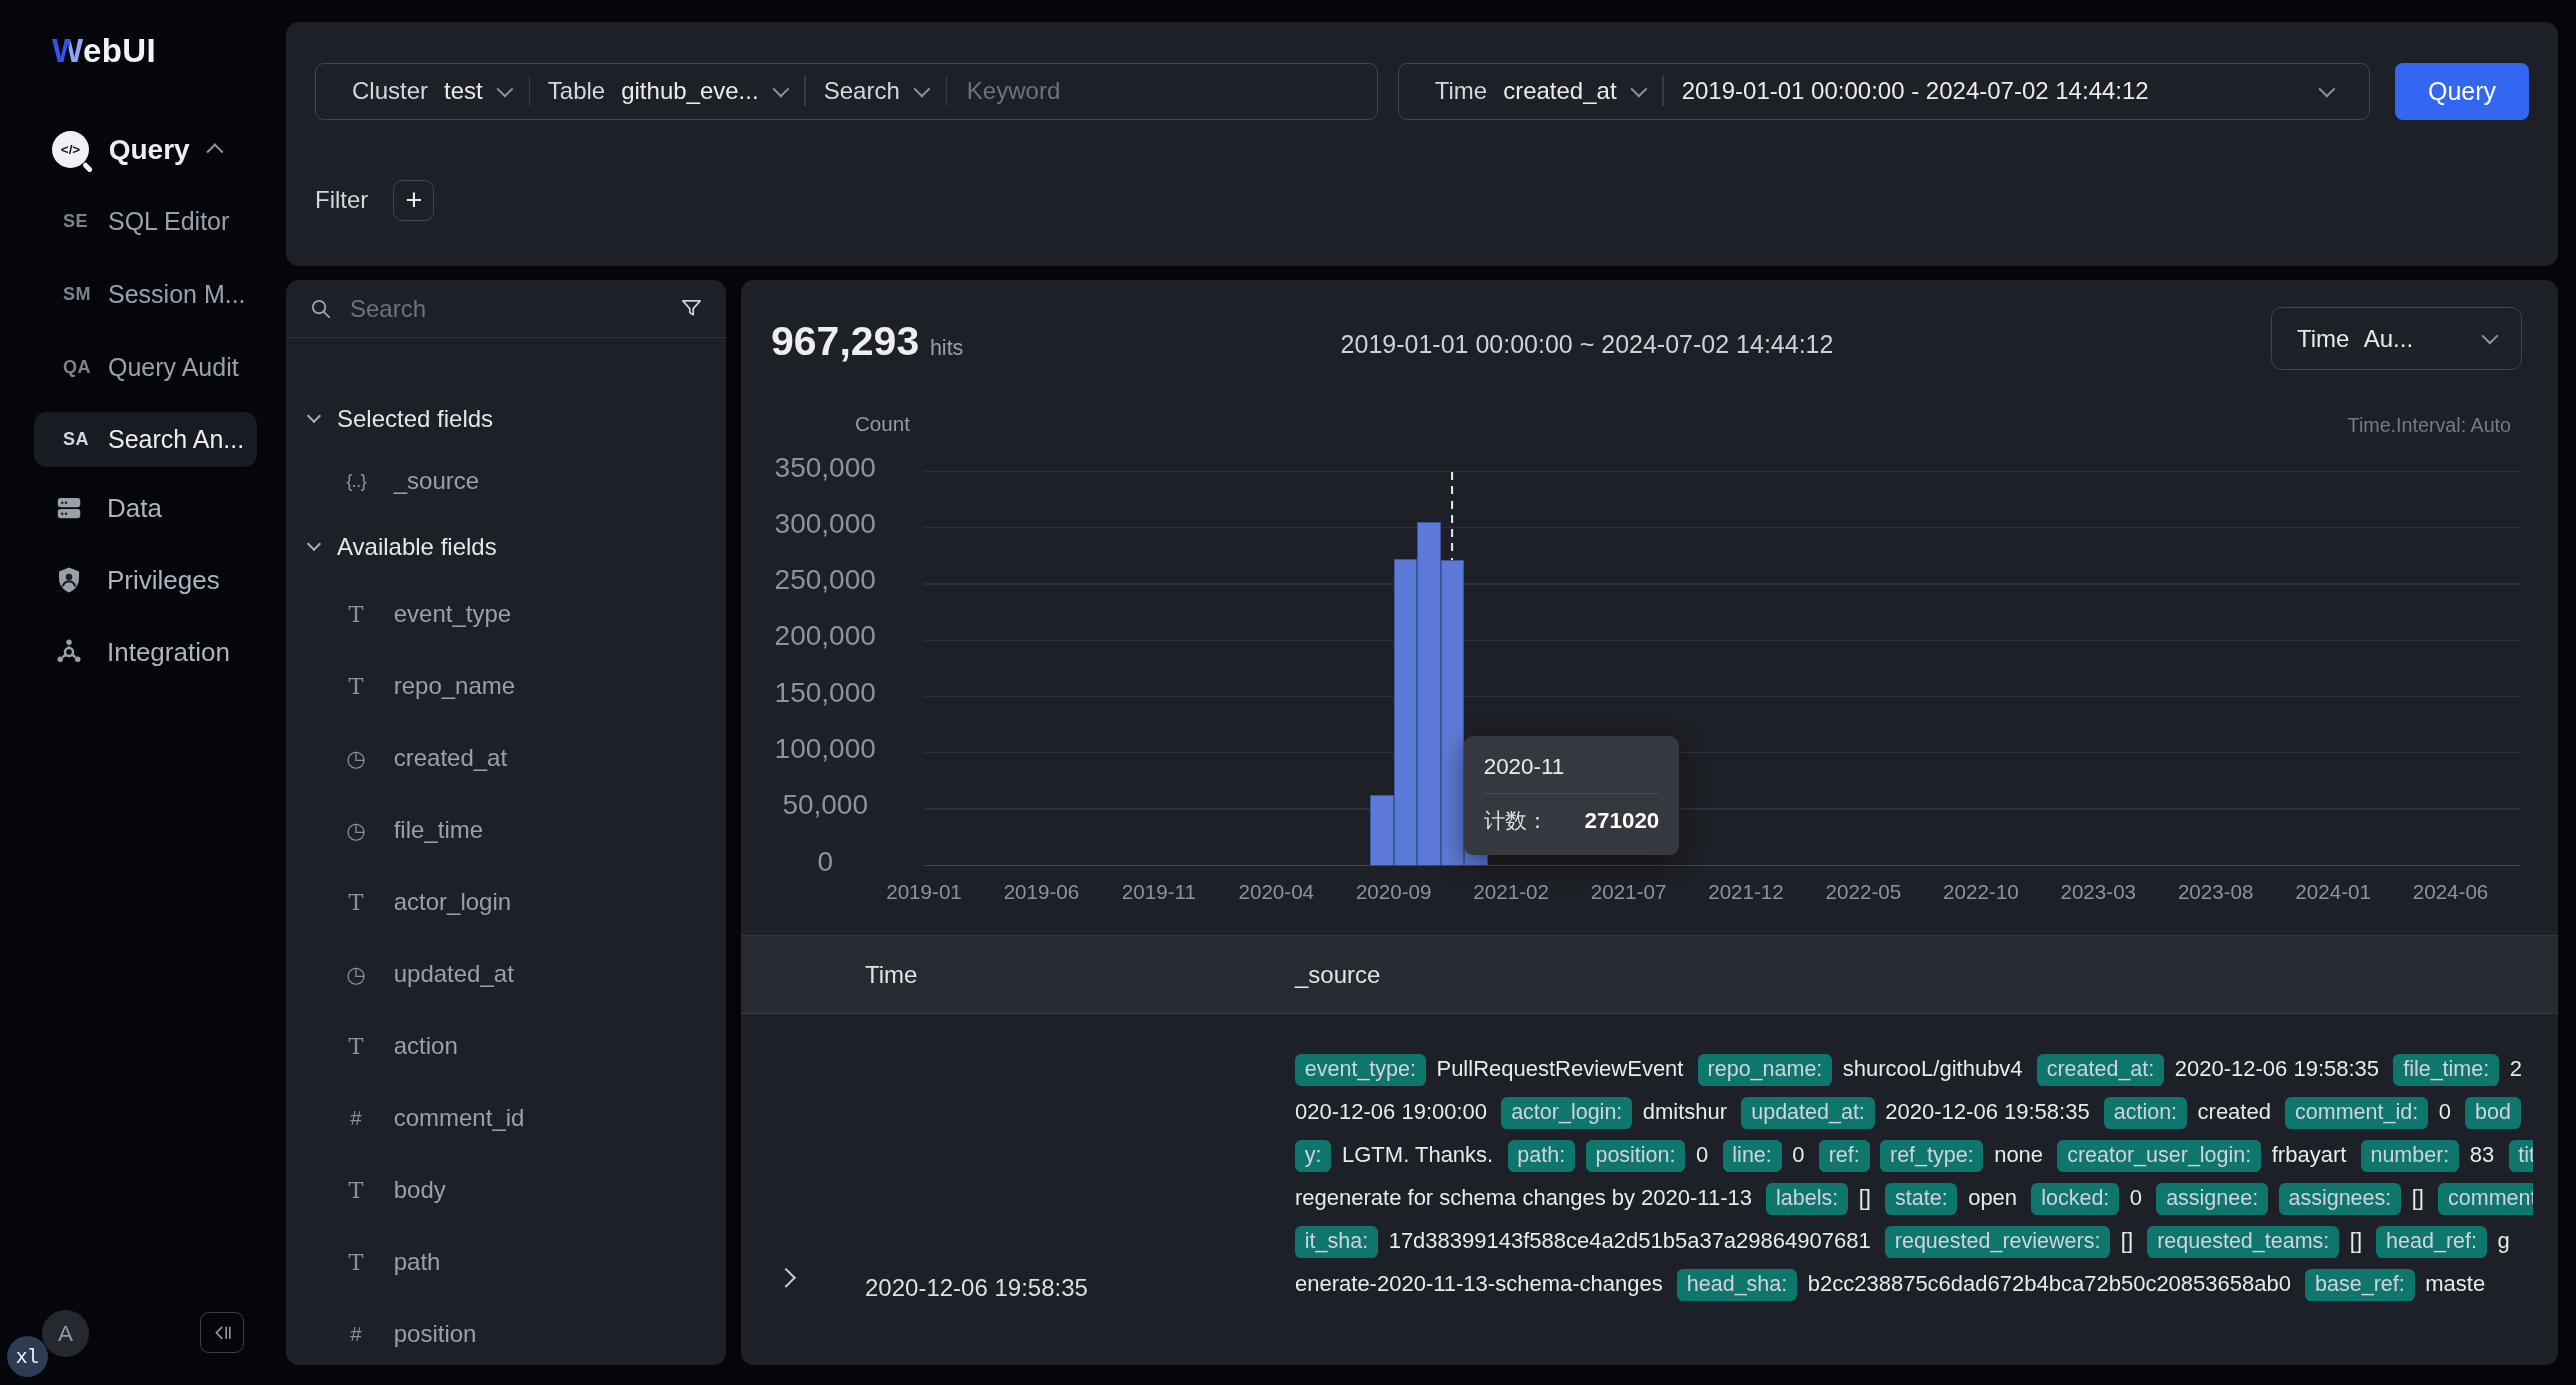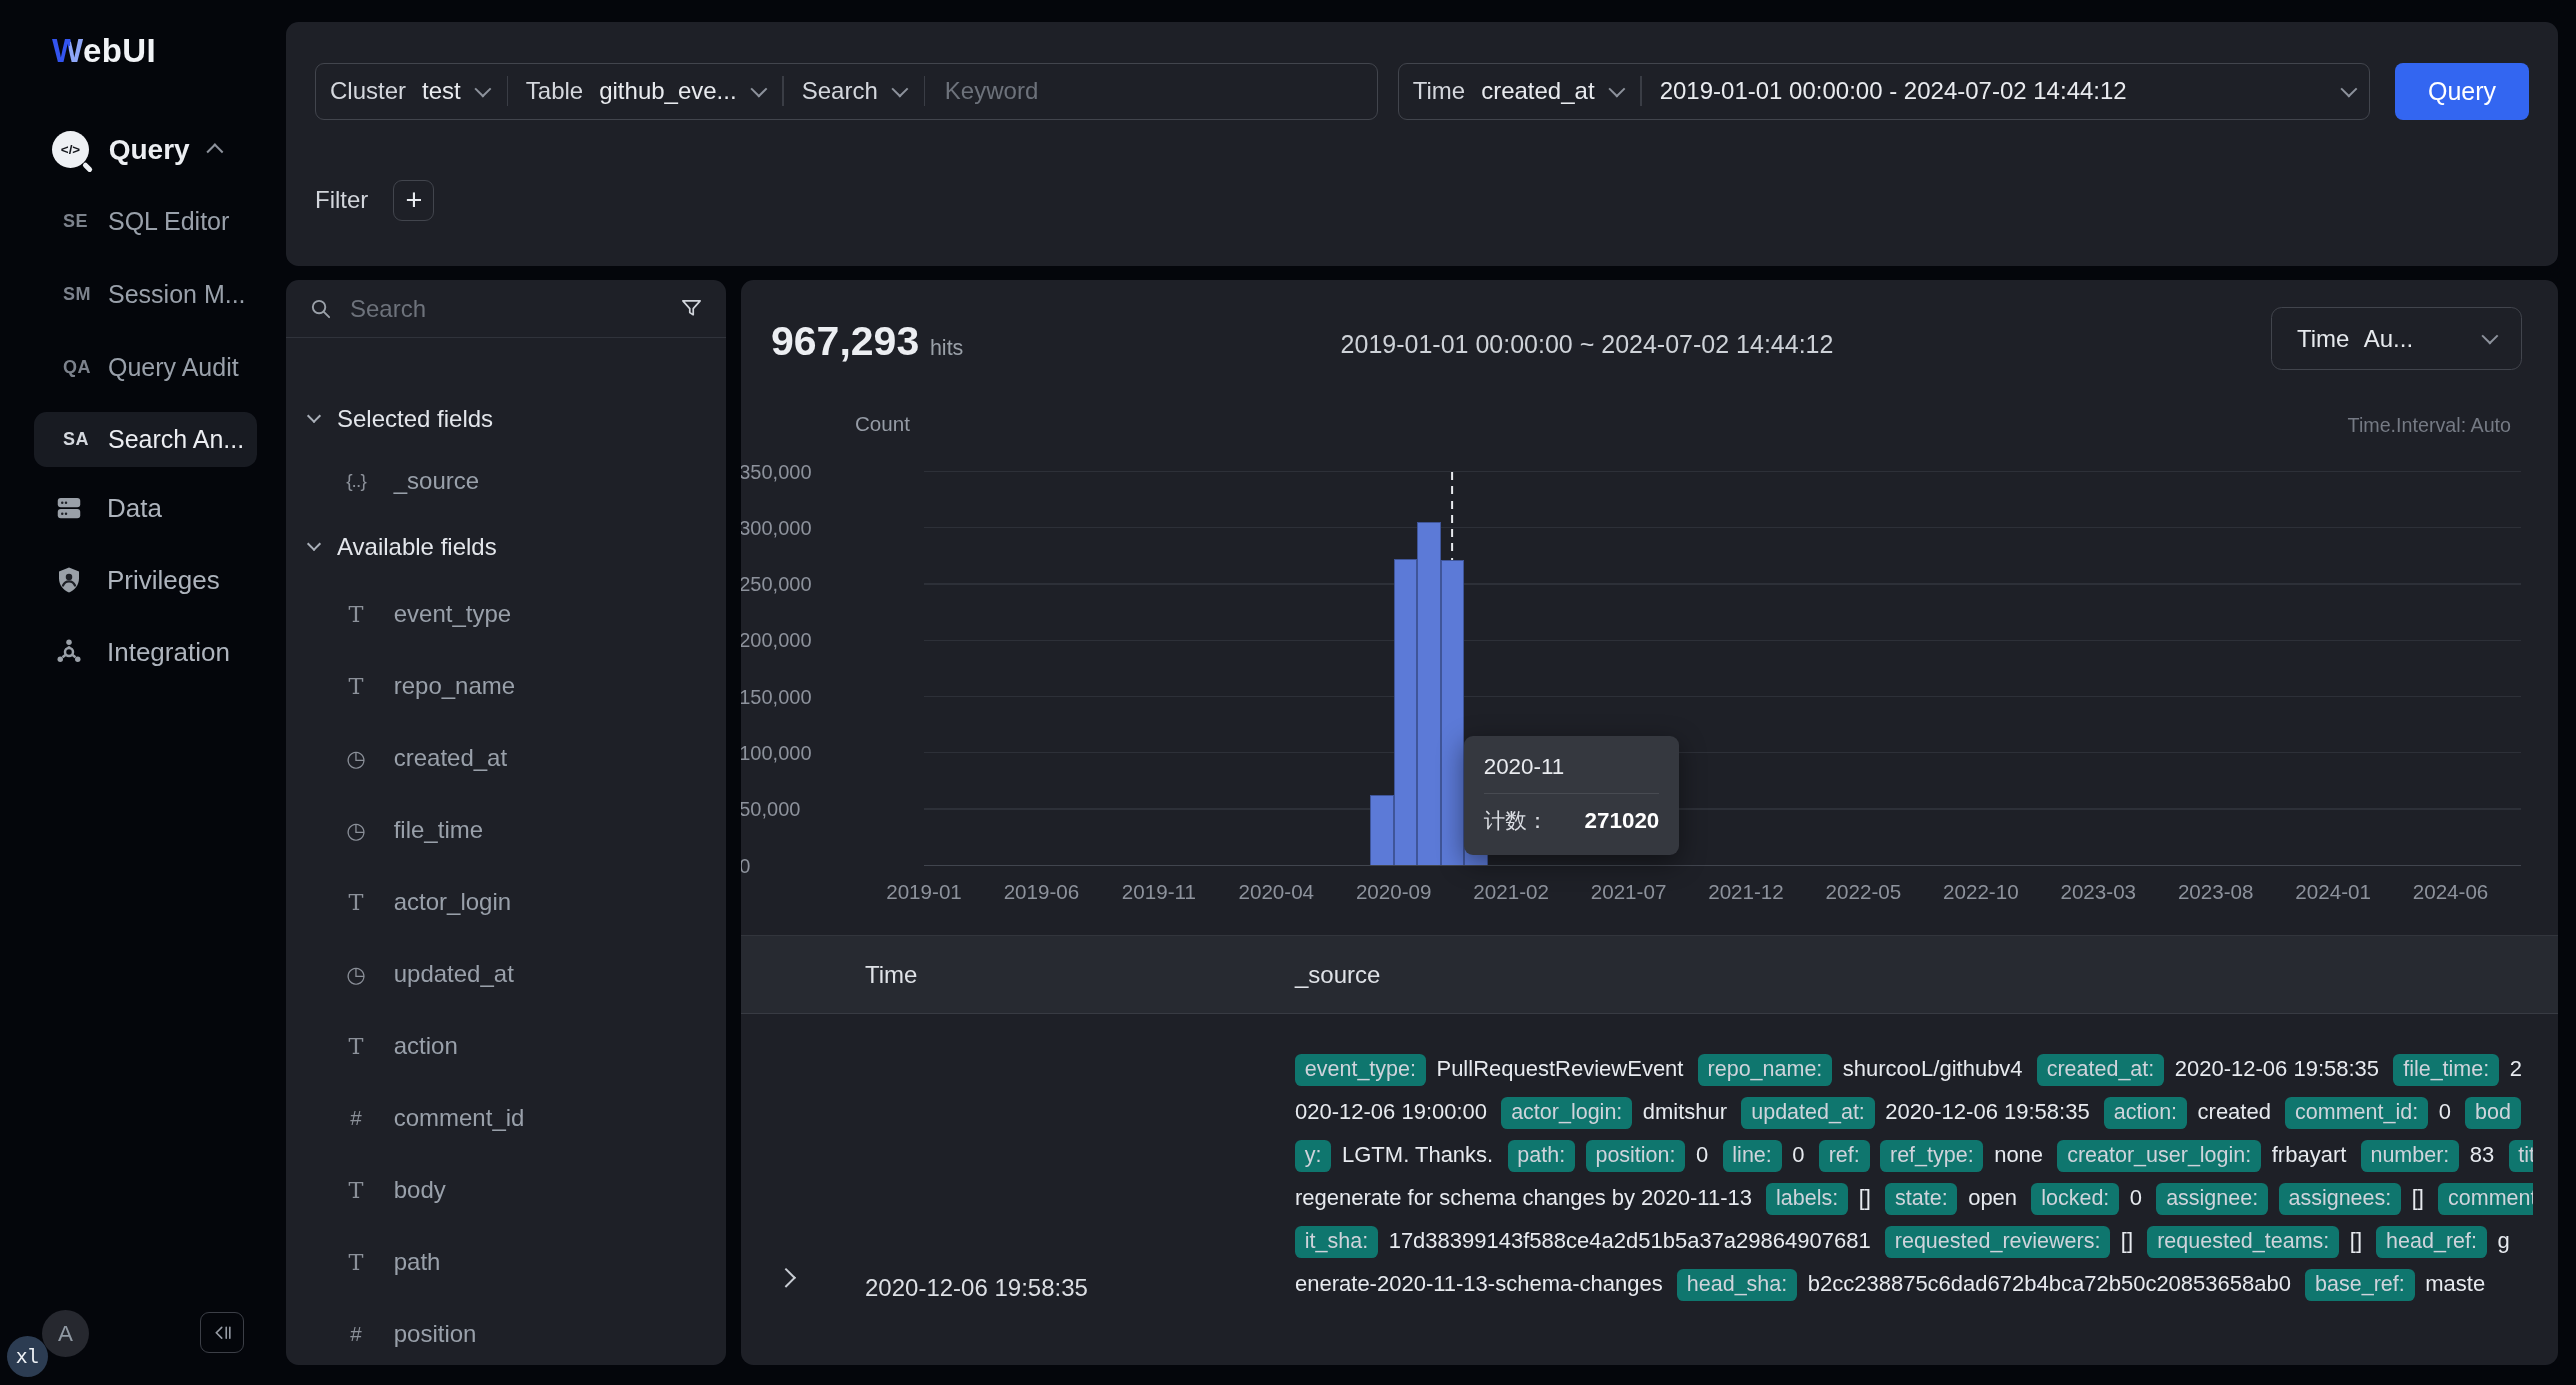--- a/index.html
+++ b/index.html
@@ -30,21 +30,21 @@
   .nrow svg{flex:none;}
   .side-footer .circle{position:absolute;border-radius:50%;display:flex;align-items:center;justify-content:center;}
   .avatarA{left:42px;top:1310px;width:47px;height:47px;background:#26282f;color:#9099a3;font-size:22.4px;}
   .badge-xl{left:7.2px;top:1336px;width:41px;height:41px;background:#2c3c52;color:#eef1f5;font-size:19.7px;font-family:"DejaVu Sans Mono",monospace;z-index:2;}
   .collapse-btn{position:absolute;left:200px;top:1312px;width:42px;height:39px;border:1.3px solid #3c3f47;border-radius:9px;display:flex;align-items:center;justify-content:center;cursor:pointer;}
 
   
   .card{background:#1e2027;border-radius:12.5px;position:absolute;}
   .topcard{left:286px;top:21.5px;width:2272px;height:244px;}
   .tb-row{position:absolute;top:41px;left:29px;right:29px;height:57px;display:flex;gap:19.7px;}
-  .selbox{display:flex;align-items:center;border:1.3px solid #42454d;border-radius:9px;padding:0 14px;box-sizing:border-box;height:57px;}
+  .selbox{display:flex;align-items:center;border:1.3px solid #42454d;border-radius:9px;padding:0 36px;box-sizing:border-box;height:57px;}
   .box1{width:1063px;flex:none;}
   .box2{width:972px;flex:none;}
   .grp{display:flex;align-items:center;gap:16px;white-space:nowrap;}
   .lbl{font-size:24px;color:#d4d7dd;}
   .val{font-size:24px;color:#e9ebef;text-align:right;}
   .vsep{width:1.3px;height:30px;background:#3a3d45;margin:0 18px;flex:none;}
   input.txt{background:transparent;border:0;outline:0;color:#e9ebef;font-size:24px;font-family:inherit;min-width:0;}
   input.txt::placeholder{color:#6d727b;}
   .kw{flex:1;}
   .range-chev{margin-left:auto;}
@@ -76,21 +76,21 @@
   .hits{position:absolute;left:30px;top:38px;display:flex;align-items:baseline;gap:10.7px;}
   .hits .num{font-size:41px;font-weight:700;color:#eceef2;}
   .hits .suffix{font-size:21.5px;color:#9aa0a8;}
   .range-title{position:absolute;left:0;right:125px;top:50px;text-align:center;font-size:25px;color:#ced2d8;}
   .time-dd{position:absolute;right:36px;top:27px;width:251px;height:63px;border:1.3px solid #42454d;border-radius:10.7px;display:flex;align-items:center;padding:0 25px;box-sizing:border-box;gap:14.3px;cursor:pointer;}
   .time-dd .lbl2{font-size:24px;color:#e6e9ed;}
   .time-dd .chev{margin-left:auto;}
   .interval-note{position:absolute;right:47px;top:134px;font-size:19.7px;color:#757a84;}
   .count-label{position:absolute;left:114px;top:132px;font-size:20.6px;color:#959ba5;}
   .y-axis{position:absolute;left:0;top:192px;width:172px;height:394px;}
-  .ytick{position:absolute;right:1.8px;width:100%;text-align:left;font-size:20px;color:#8d929c;}
+  .ytick{position:absolute;right:1.8px;width:100%;text-align:center;font-size:28px;color:#8d929c;}
   .plot{position:absolute;left:183px;top:192px;width:1597px;height:394px;}
   .gridline{position:absolute;left:0;right:0;height:1.3px;background:#2d3038;}
   .gridline.axisline{background:#41454e;}
   .bar{position:absolute;bottom:0.9px;background-clip:padding-box;border:0.9px solid rgba(10,16,36,.35);border-bottom:0;box-sizing:border-box;}
   .cursor-line{position:absolute;top:0;bottom:0;width:1.8px;transform:translateX(-50%);background-image:repeating-linear-gradient(to bottom,#e8eaee 0 8px,transparent 8px 14.3px);}
   .x-axis{position:absolute;left:183px;top:600px;width:1597px;height:32px;}
   .xtick{position:absolute;top:0;transform:translateX(-50%);font-size:20.6px;color:#8d929c;white-space:nowrap;}
   .tooltip{position:absolute;left:723px;top:456px;width:215px;background:#35383f;border-radius:9px;box-shadow:0 7.2px 27px rgba(0,0,0,.45);padding:18px 19.7px 19.7px;box-sizing:border-box;z-index:5;}
   .tt-month{font-size:22.4px;color:#e9ebef;}
   .tt-div{border-top:1.3px solid #484b52;margin-top:12.5px;}

